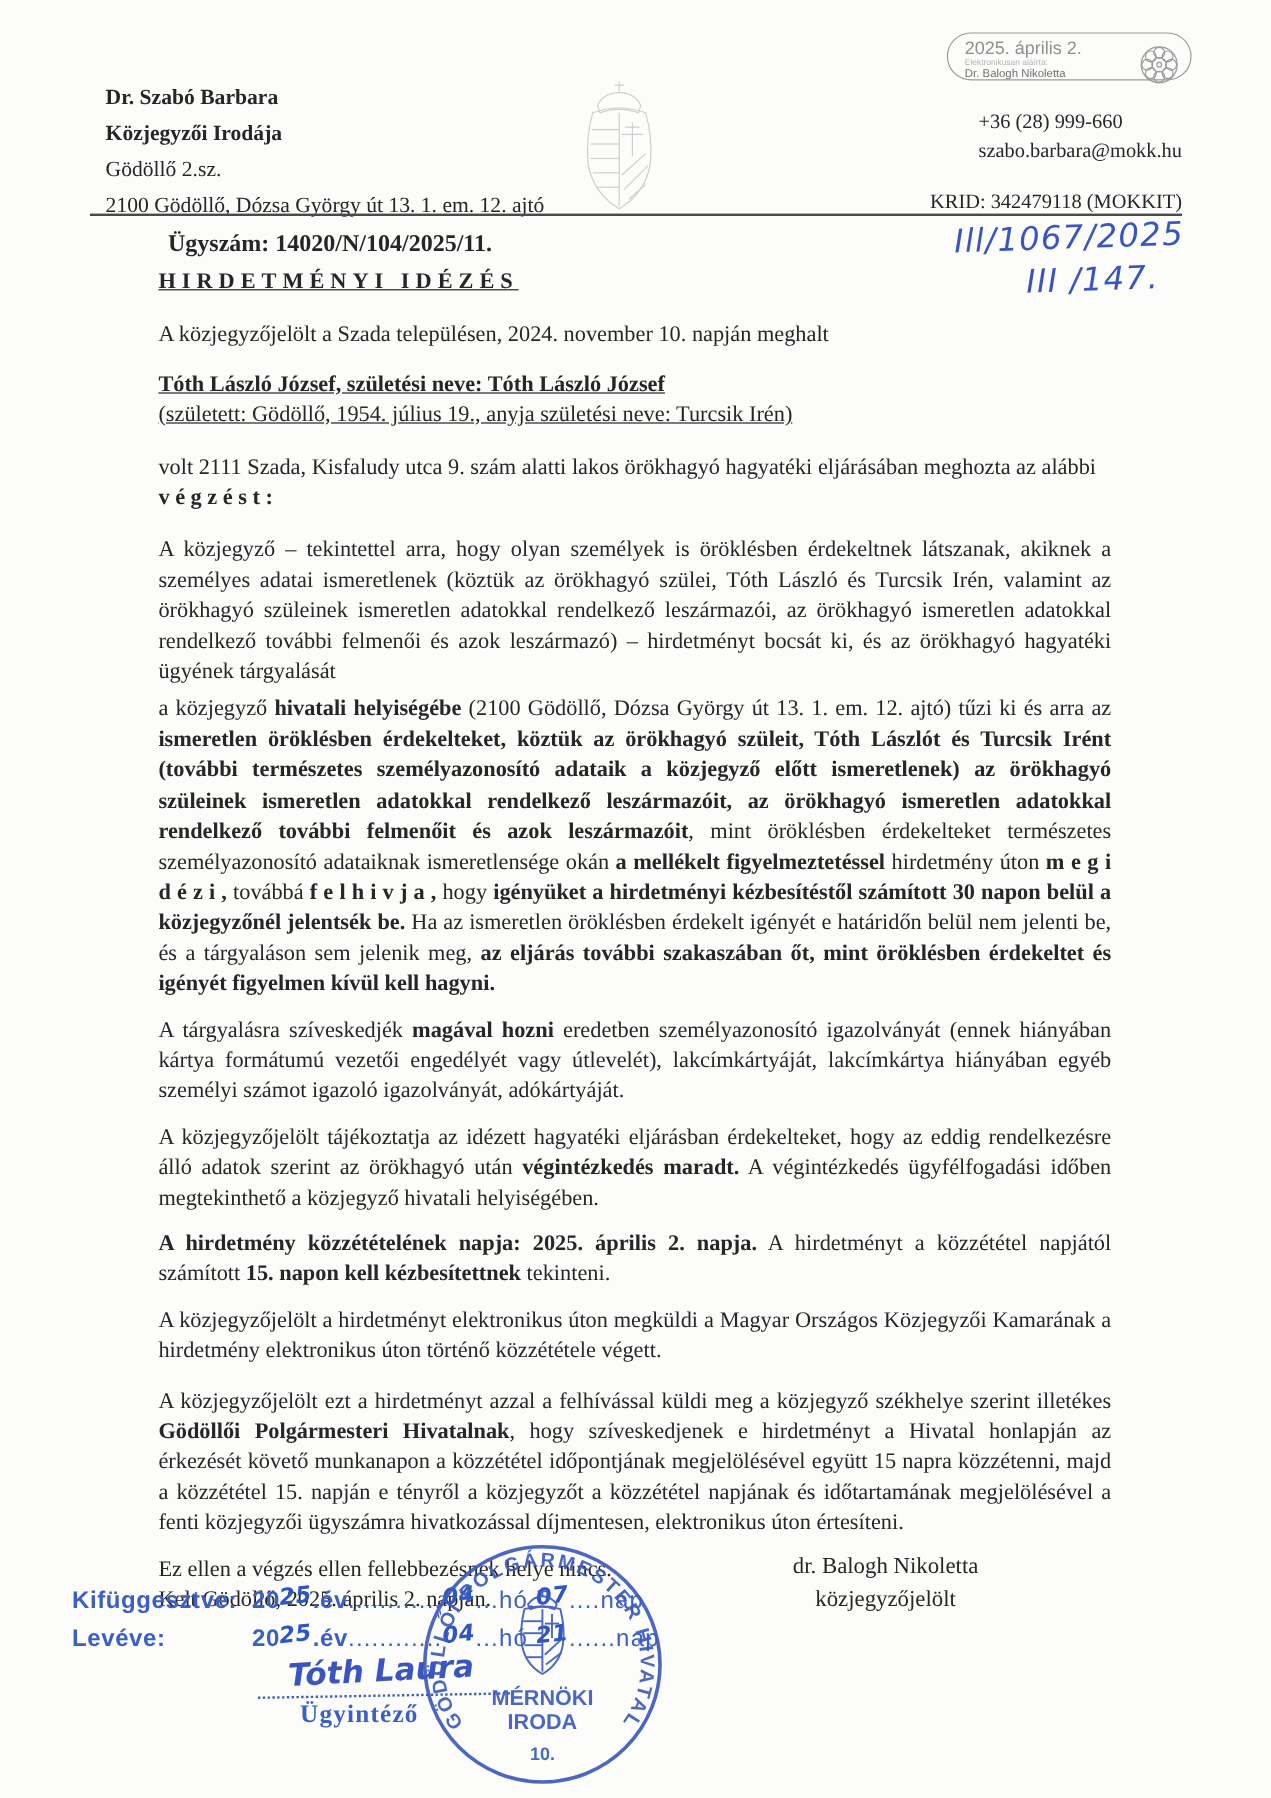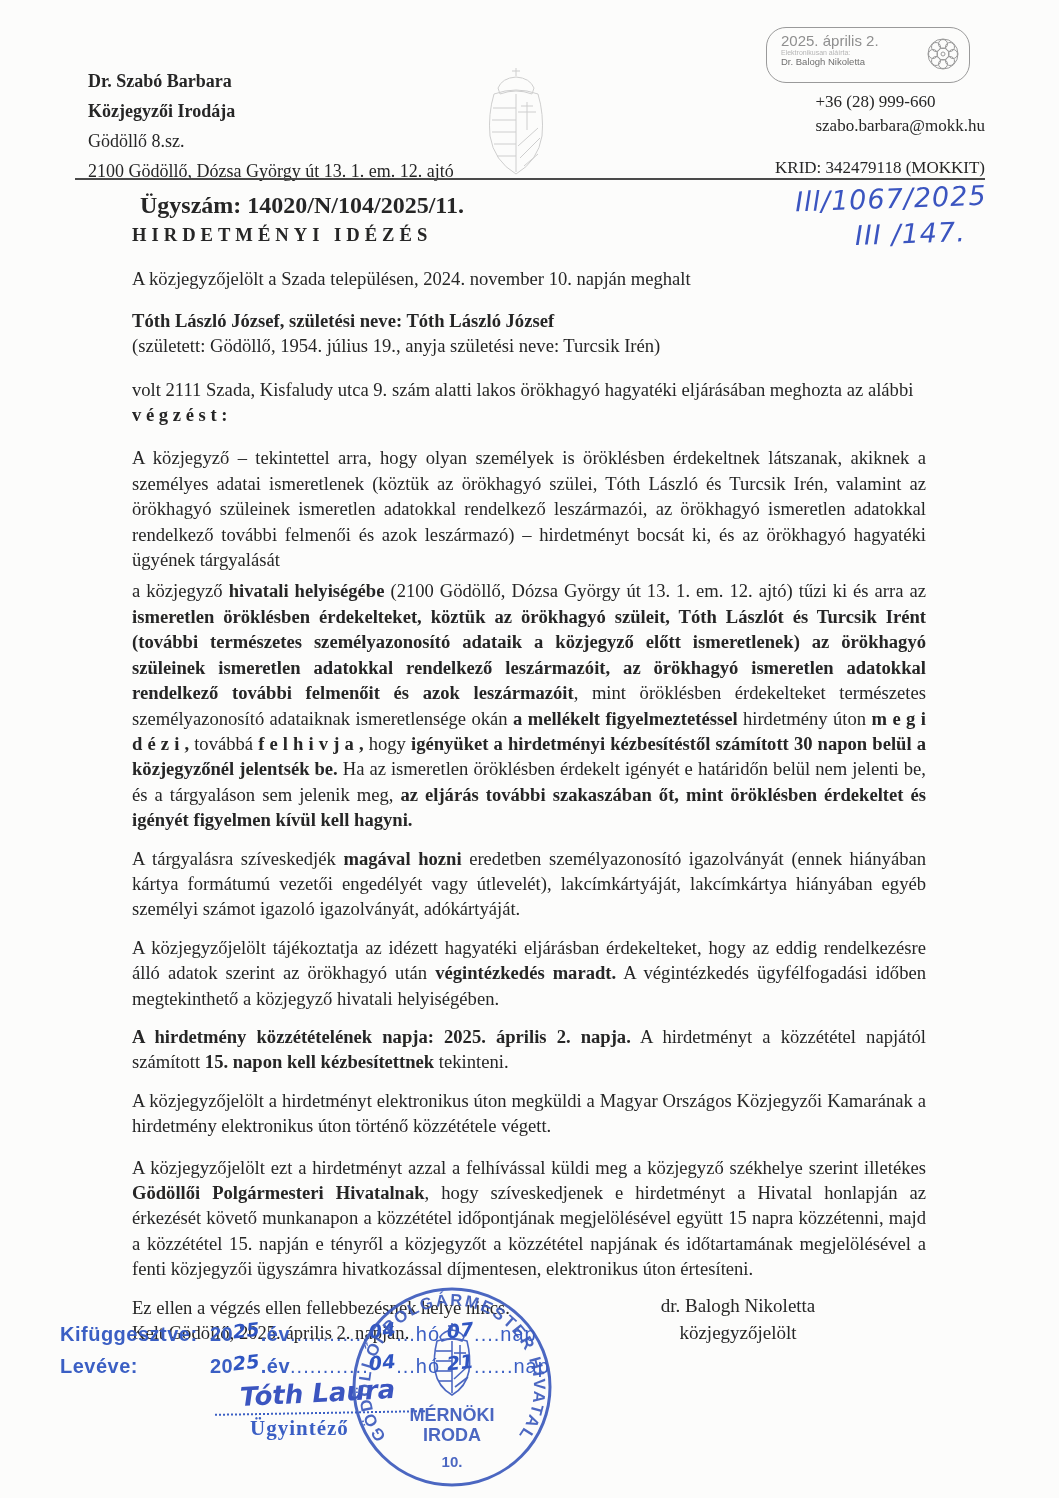--- a/index.html
+++ b/index.html
@@ -10,39 +10,39 @@
     color:#262626;
     overflow:hidden;
   }
   .abs{position:absolute;}
   
   .letterhead{left:88px;top:66px;font-size:18px;line-height:30px;}
   .lh-bold{font-weight:bold;}
   .header-rule{left:75px;top:178px;width:910px;height:0;border-top:2px solid #4a4a4a;}
   .contact{right:74px;top:90px;text-align:left;font-size:17px;line-height:24px;}
   .krid{right:74px;top:158px;font-size:17px;margin-left:42px;}
-  .ugyszam{left:140px;top:192px;font-size:24px;font-weight:bold;}
+  .ugyszam{left:140px;top:192px;font-size:20px;font-weight:bold;}
   
-  .esign{left:766px;top:27px;width:204px;height:56px;border:1.5px solid #9a9a9a;
+  .esign{left:789px;top:27px;width:204px;height:40px;border:1.5px solid #9a9a9a;
          border-radius:20px;padding:4px 10px 2px 14px;box-sizing:border-box;color:#8a8a8a;
          font-family:"Liberation Sans", sans-serif;}
   .esign .d{font-size:15px;color:#8f8f8f;}
   .esign .m{font-size:7px;color:#b5b5b5;}
   .esign .s{font-size:9.5px;color:#6f6f6f;}
   .esign .rosette{position:absolute;right:8px;top:8px;}
   
   .watermark{left:468px;top:66px;opacity:.75;}
   
   .hw-ink{color:#3b55c0;font-family:"DejaVu Sans", sans-serif;font-style:italic;}
   .hwref1{left:795px;top:183px;font-size:27px;transform:rotate(-2deg);letter-spacing:1px;}
   .hwref2{left:855px;top:218px;font-size:27px;transform:rotate(-2deg);letter-spacing:1px;}
   
   .content{left:132px;top:222px;width:794px;}
   .content p{margin:0 0 13px;font-size:18.6px;line-height:25.4px;text-align:justify;}
-  .t-center{text-align:right;}
+  .t-center{text-align:right;text-decoration:underline;}
   .doc-title{font-size:19.5px;font-weight:bold;letter-spacing:5px;margin-bottom:19px !important;}
   .b{font-weight:bold;}
   .mb0{margin-bottom:0 !important;}
   .mb6{margin-bottom:6px !important;}
   .mb16{margin-bottom:16px !important;}
   .mb18{margin-bottom:18px !important;}
   
   .sig-block{left:608px;top:1292px;width:260px;text-align:center;font-size:19px;line-height:27px;}
   
   .post-block{left:60px;top:1318px;color:#3b5fc4;font-family:"Liberation Sans", sans-serif;
@@ -57,21 +57,21 @@
   .ugyintezo{left:250px;top:1416px;color:#3b5fc4;font-size:21px;font-weight:bold;letter-spacing:1px;}
   
   .round-stamp{left:350px;top:1285px;opacity:.92;}
 </style>
 </head>
 <body>
 
 <div class="abs letterhead">
   <div class="lh-bold">Dr. Szabó Barbara</div>
   <div class="lh-bold">Közjegyzői Irodája</div>
-  <div>Gödöllő 8.sz.</div>
+  <div>Gödöllő 2.sz.</div>
   <div>2100 Gödöllő, Dózsa György út 13. 1. em. 12. ajtó</div>
 </div>
 
 <div class="abs watermark">
   <svg width="96" height="120" viewBox="0 0 96 120" fill="none" stroke="#bfbfbf" stroke-width="1">
     <line x1="48" y1="2" x2="48" y2="10"></line>
       <line x1="44" y1="5" x2="52" y2="5"></line>
     <path d="M30 22 Q34 12 48 11 Q62 12 66 22 L64 28 Q48 22 32 28 Z"></path>
     <path d="M26 28 Q48 20 70 28 Q76 48 74 70 Q70 95 48 108 Q26 95 22 70 Q20 48 26 28 Z"></path>
     <line x1="48" y1="28" x2="48" y2="106"></line>

